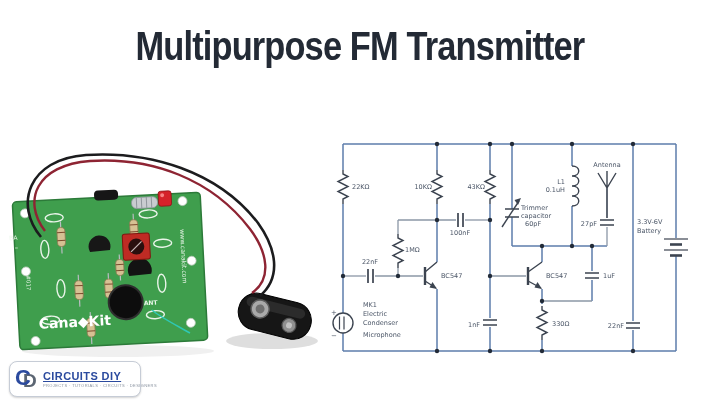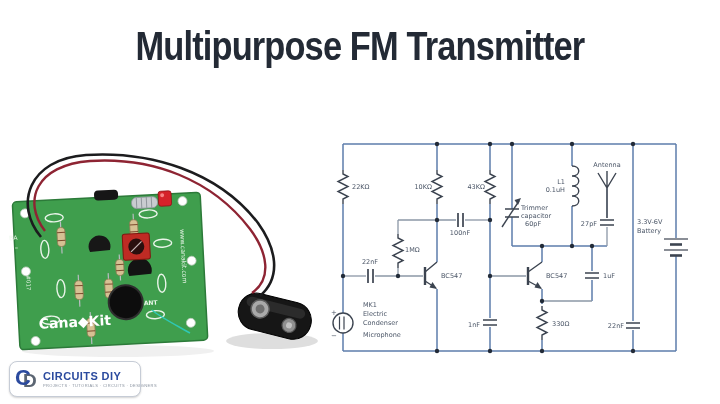--- a/index.html
+++ b/index.html
@@ -21,21 +21,21 @@
   
   .logo-box{
     position:absolute;left:9px;top:361px;width:130px;height:34px;
     background:#fff;border:1px solid #c6ccd6;border-radius:8px;
     box-shadow:0 1px 2px rgba(0,0,0,.18);display:flex;align-items:center;
   }
   .monogram{position:relative;width:28px;height:28px;margin-left:4px;flex:0 0 auto;}
   .monogram .m-d{position:absolute;left:9px;top:5px;font-size:19px;font-weight:bold;color:#5b6572;}
   .monogram .m-c{position:absolute;left:1px;top:0px;font-size:22px;font-weight:bold;color:#2b4a9e;}
   .logo-text{display:flex;flex-direction:column;justify-content:center;margin-left:1px;}
-  .logo-name{font-size:11px;font-weight:bold;color:#2b4a9e;letter-spacing:.4px;white-space:nowrap;}
+  .logo-name{font-size:11px;font-weight:bold;color:#2b4a9e;letter-spacing:.4px;white-space:nowrap;text-decoration:underline;}
   .logo-tagline{font-size:4px;color:#8a93a0;letter-spacing:.4px;margin-top:1px;white-space:nowrap;}
   svg text{font-family:"DejaVu Sans","Liberation Sans",sans-serif;}
 </style>
 </head>
 <body>
 
 <div class="title">
   <div class="row"><span class="t-line">Multipurpose FM Transmitter</span></div>
 </div>
 

